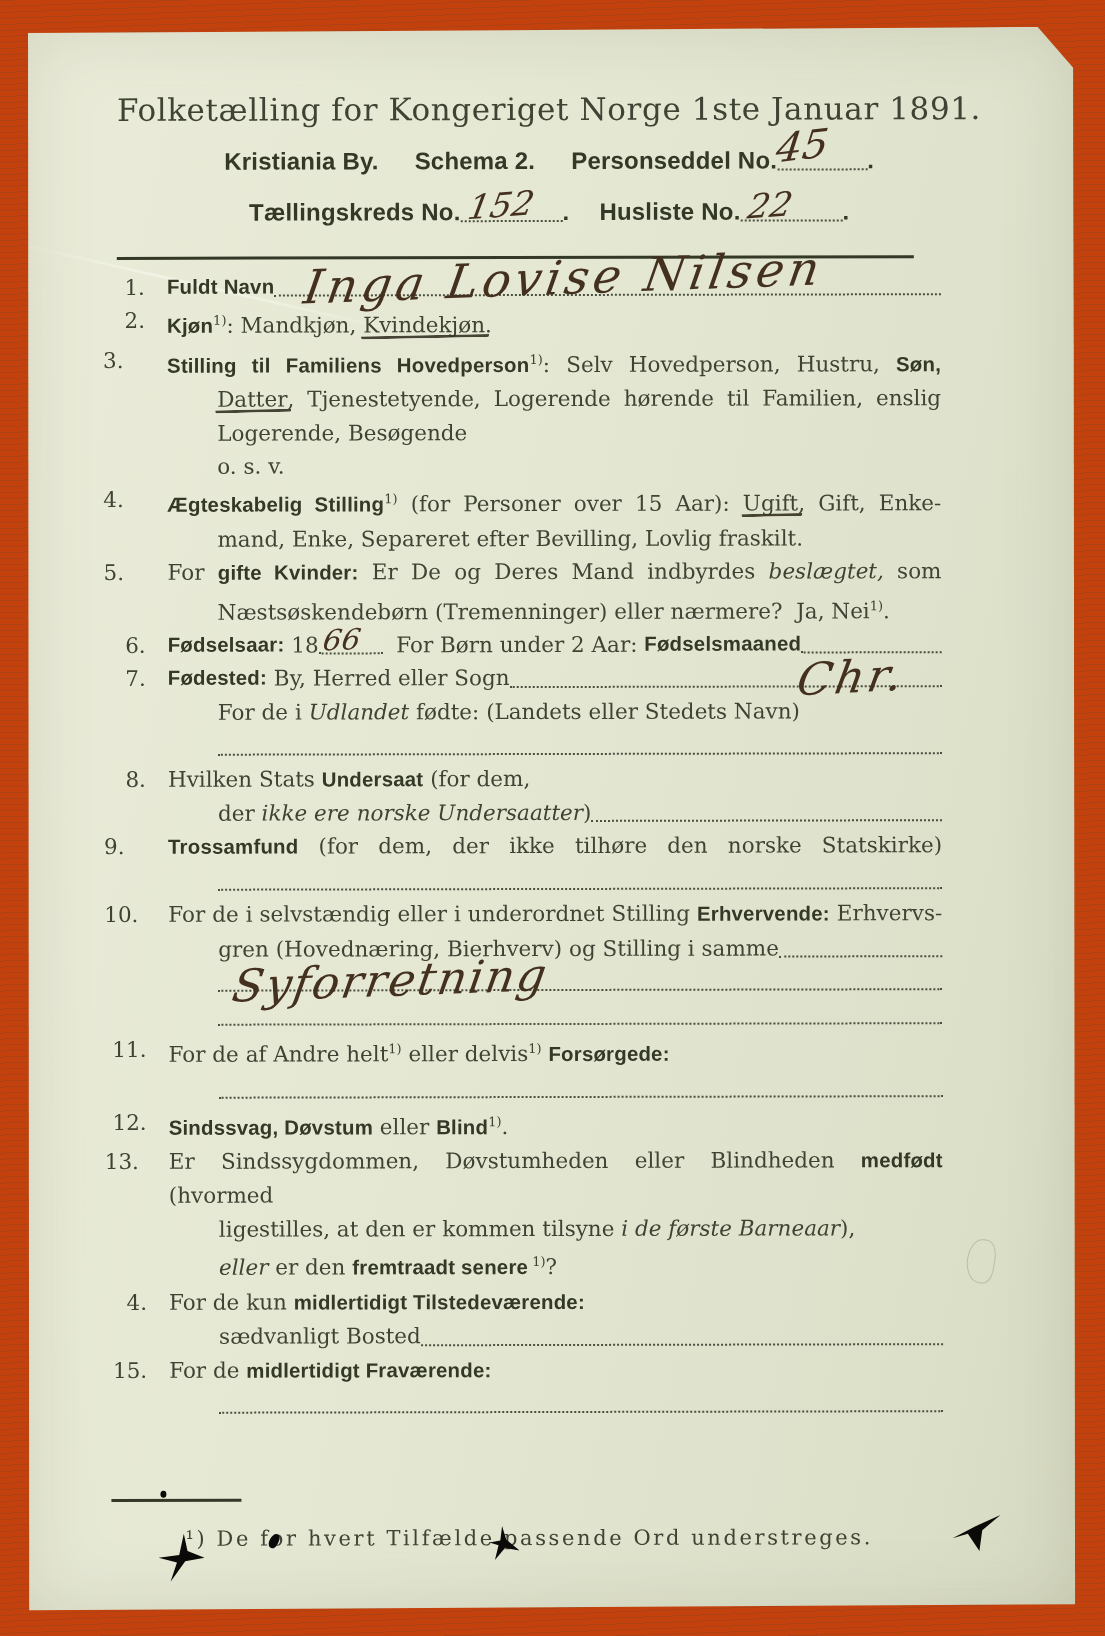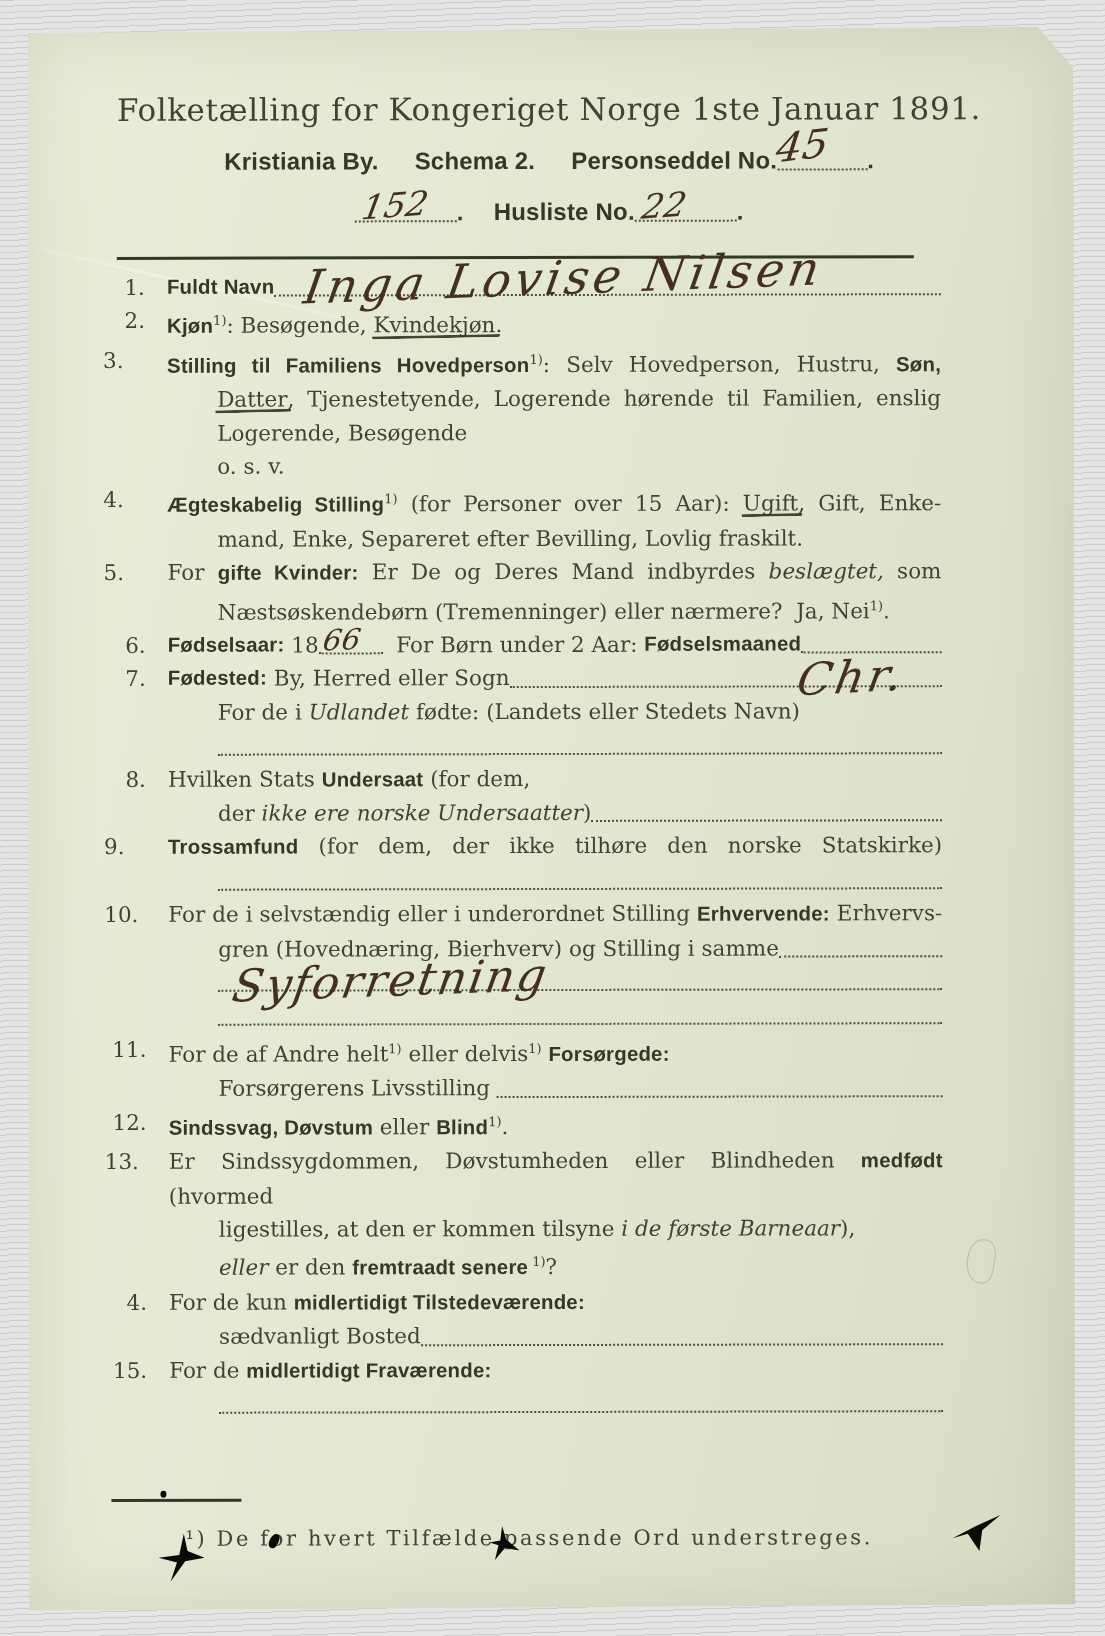--- a/index.html
+++ b/index.html
@@ -1,19 +1,19 @@
 <!DOCTYPE html>
 <html style="--paper: #e4e7d2; --ink: #3e4334; --ink_bold: #333827; --hand_ink: #44301e; --dots: #4a4f40; --scan_bg: #060605;"><head>
 <meta charset="utf-8">
 <style>
   html,body{margin:0;padding:0;background:#050505;}
   body{width:1105px;height:1636px;overflow:hidden;position:relative;
        font-family:"DejaVu Serif",serif;}
 
-  .scan{position:absolute;inset:0;background:#e5e5e5;}
+  .scan{position:absolute;inset:0;background:#c2410c;}
   .scan::before{content:"";position:absolute;inset:0;
     background:repeating-linear-gradient(178deg,rgba(70,70,68,.16) 0 1px,transparent 1px 6px);}
 
   .paper{position:absolute;left:26px;top:28px;width:1049px;height:1582px;
     background:linear-gradient(102deg,#eaecd9 0%,#e4e7d2 45%,#dcdfc8 88%,#d6d9c1 100%);
     box-shadow:inset 0 0 70px rgba(110,112,82,.18);
     clip-path:polygon(0.35% 0.25%, 96.6% 0, 100% 2.6%, 99.85% 99.7%, 0.15% 99.95%);
     transform:rotate(-0.12deg);}
 
   .crease{position:absolute;left:-12px;top:212px;width:440px;height:3px;
@@ -97,20 +97,21 @@
           <span class="gap" style="width: 36px;"></span>
           <span class="seg b">Schema 2.</span>
           <span class="gap" style="width: 36px;"></span>
           <span class="seg b">Personseddel No.</span>
           <span class="dots fix" style="width: 90px;">
             <span class="hw hw-big">45</span>
           </span>
           <span class="seg b">.</span>
         </div>
       <div class="hline second" id="hline3">
+          <span class="seg b">Tællingskreds No.</span>
           <span class="dots fix" style="width: 102px;">
             <span class="hw hw-num">152</span>
           </span>
           <span class="seg b">.</span>
           <span class="gap" style="width: 30px;"></span>
           <span class="seg b">Husliste No.</span>
           <span class="dots fix" style="width: 102px;">
             <span class="hw hw-num">22</span>
           </span>
           <span class="seg b">.</span>
@@ -120,21 +121,21 @@
     <div class="rule"></div>
 
     <main class="fields" id="fields">
         <div class="line fx">
           <span class="num">1.</span>
           <span class="seg b">Fuldt Navn</span>
           <span class="dots grow">
             <span class="hw hw-name">Inga Lovise Nilsen</span>
           </span>
         </div>
-        <div class="line"><span class="num">2.</span><span class="seg b">Kjøn</span><span class="seg sup">1)</span><span class="seg r">: Besøgende, </span><span class="seg u">Kvindekjøn</span><span class="seg r">.</span></div>
+        <div class="line"><span class="num">2.</span><span class="seg b">Kjøn</span><span class="seg sup">1)</span><span class="seg r">: Mandkjøn, </span><span class="seg u">Kvindekjøn</span><span class="seg r">.</span></div>
         <div class="line just"><span class="num">3.</span><span class="seg b">Stilling til Familiens Hovedperson</span><span class="seg sup">1)</span><span class="seg r">: Selv Hovedperson, Hustru, </span><span class="seg b">Søn,</span></div>
         <div class="line ind just"><span class="seg u">Datter</span><span class="seg r">, Tjenestetyende, Logerende hørende til Familien, enslig</span></div>
         <div class="line ind"><span class="seg r">Logerende, Besøgende</span></div>
         <div class="line ind"><span class="seg r">o. s. v.</span></div>
         <div class="line just"><span class="num">4.</span><span class="seg b">Ægteskabelig Stilling</span><span class="seg sup">1)</span><span class="seg r"> (for Personer over 15 Aar): </span><span class="seg u">Ugift</span><span class="seg r">, Gift, Enke-</span></div>
         <div class="line ind"><span class="seg r">mand, Enke, Separeret efter Bevilling, Lovlig fraskilt.</span></div>
         <div class="line just"><span class="num">5.</span><span class="seg r">For </span><span class="seg b">gifte Kvinder:</span><span class="seg r"> Er De og Deres Mand indbyrdes </span><span class="seg i">beslægtet,</span><span class="seg r"> som</span></div>
         <div class="line ind"><span class="seg r">Næstsøskendebørn (Tremenninger) eller nærmere?&nbsp;&nbsp;Ja, Nei</span><span class="seg sup">1)</span><span class="seg r">.</span></div>
         <div class="line fx">
           <span class="num">6.</span>
@@ -178,21 +179,20 @@
         <div class="line ind fx">
           <span class="dots grow">
             <span class="hw hw-syf">Syforretning</span>
           </span>
         </div>
         <div class="line ind fx">
           <span class="dots grow"></span>
         </div>
         <div class="line"><span class="num">11.</span><span class="seg r">For de af Andre helt</span><span class="seg sup">1)</span><span class="seg r"> eller delvis</span><span class="seg sup">1)</span><span class="seg r"> </span><span class="seg b">Forsørgede:</span></div>
         <div class="line ind fx">
-          <span class="seg r">Forsørgerens Livsstilling&nbsp;</span>
           <span class="dots grow"></span>
         </div>
         <div class="line"><span class="num">12.</span><span class="seg b">Sindssvag, Døvstum</span><span class="seg r"> eller </span><span class="seg b">Blind</span><span class="seg sup">1)</span><span class="seg r">.</span></div>
         <div class="line just"><span class="num">13.</span><span class="seg r">Er Sindssygdommen, Døvstumheden eller Blindheden </span><span class="seg b">medfødt</span><span class="seg r"> (hvormed</span></div>
         <div class="line ind"><span class="seg r">ligestilles, at den er kommen tilsyne </span><span class="seg i">i de første Barneaar</span><span class="seg r">),</span></div>
         <div class="line ind"><span class="seg i">eller</span><span class="seg r"> er den </span><span class="seg b">fremtraadt senere</span><span class="seg sup"> 1)</span><span class="seg r">?</span></div>
         <div class="line"><span class="num">4.</span><span class="seg r">For de kun </span><span class="seg b">midlertidigt Tilstedeværende:</span></div>
         <div class="line ind fx">
           <span class="seg r">sædvanligt Bosted</span>
           <span class="dots grow"></span>

